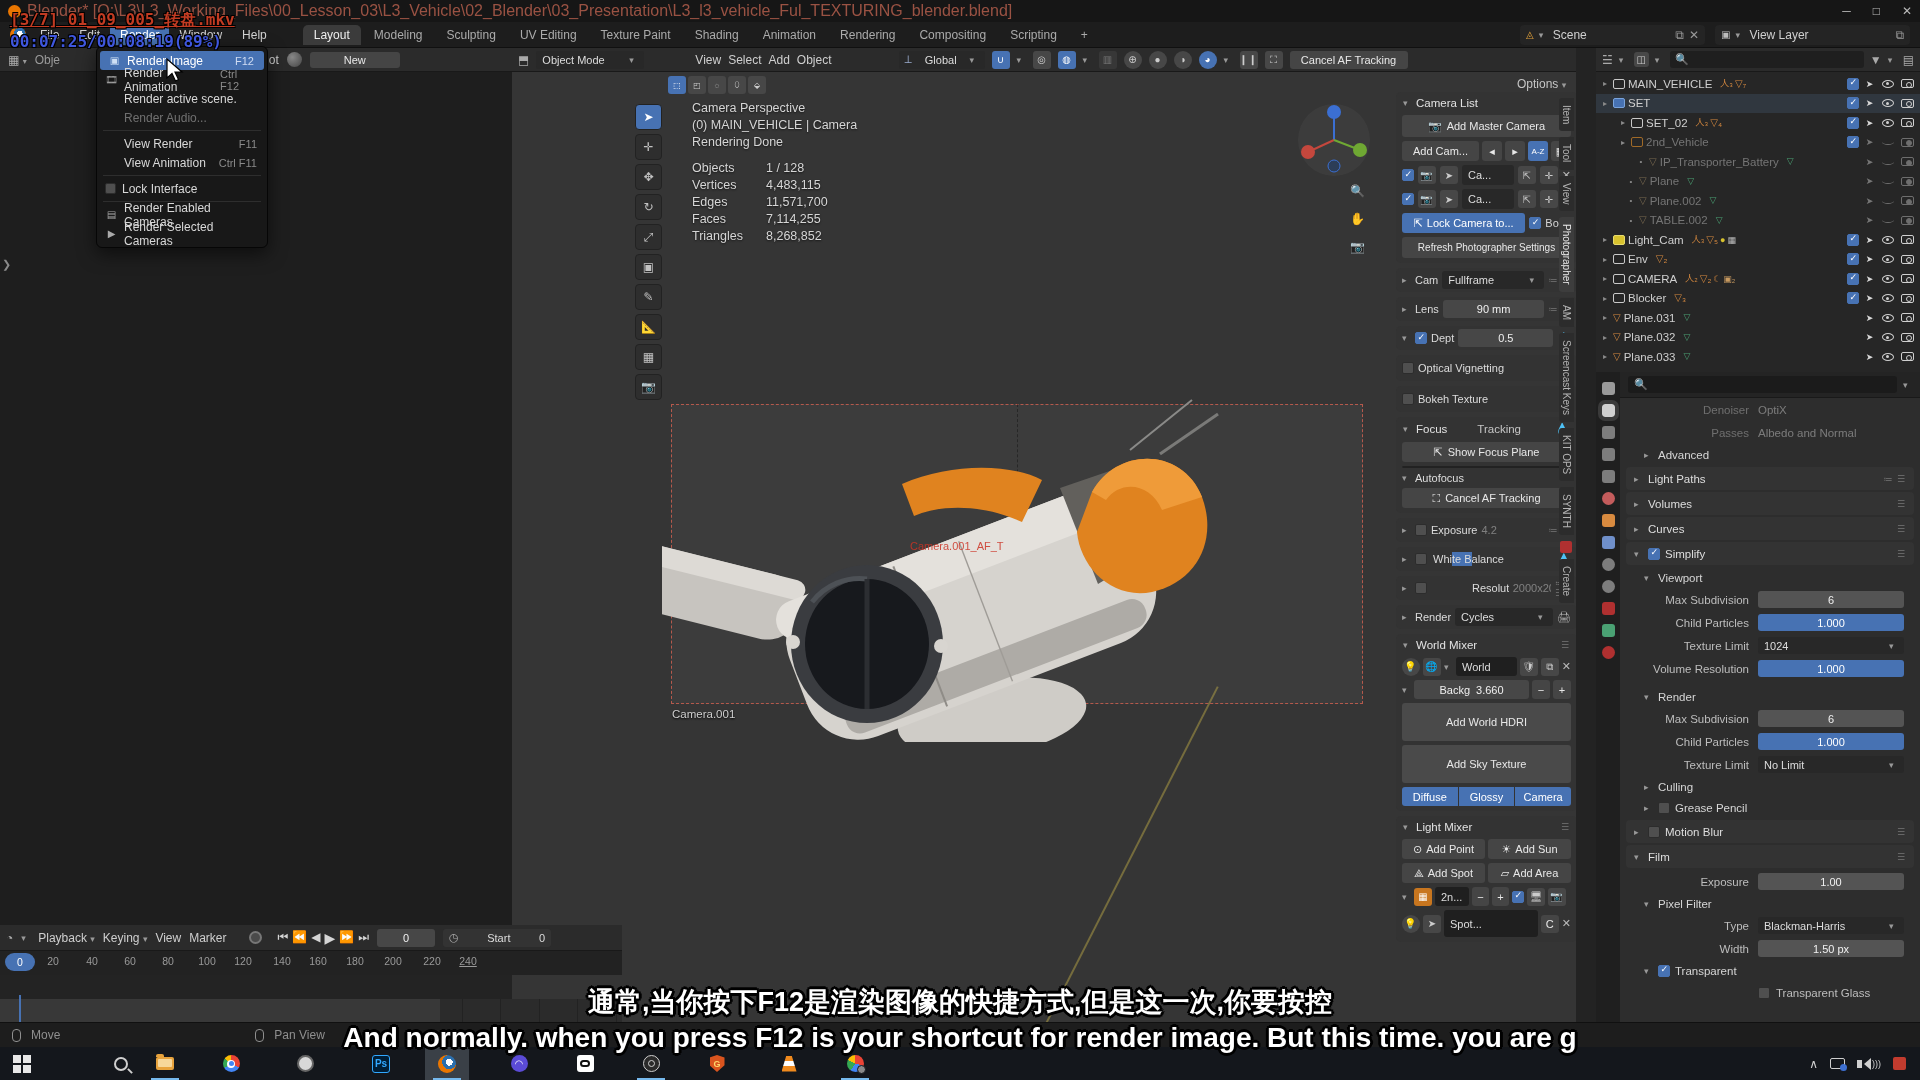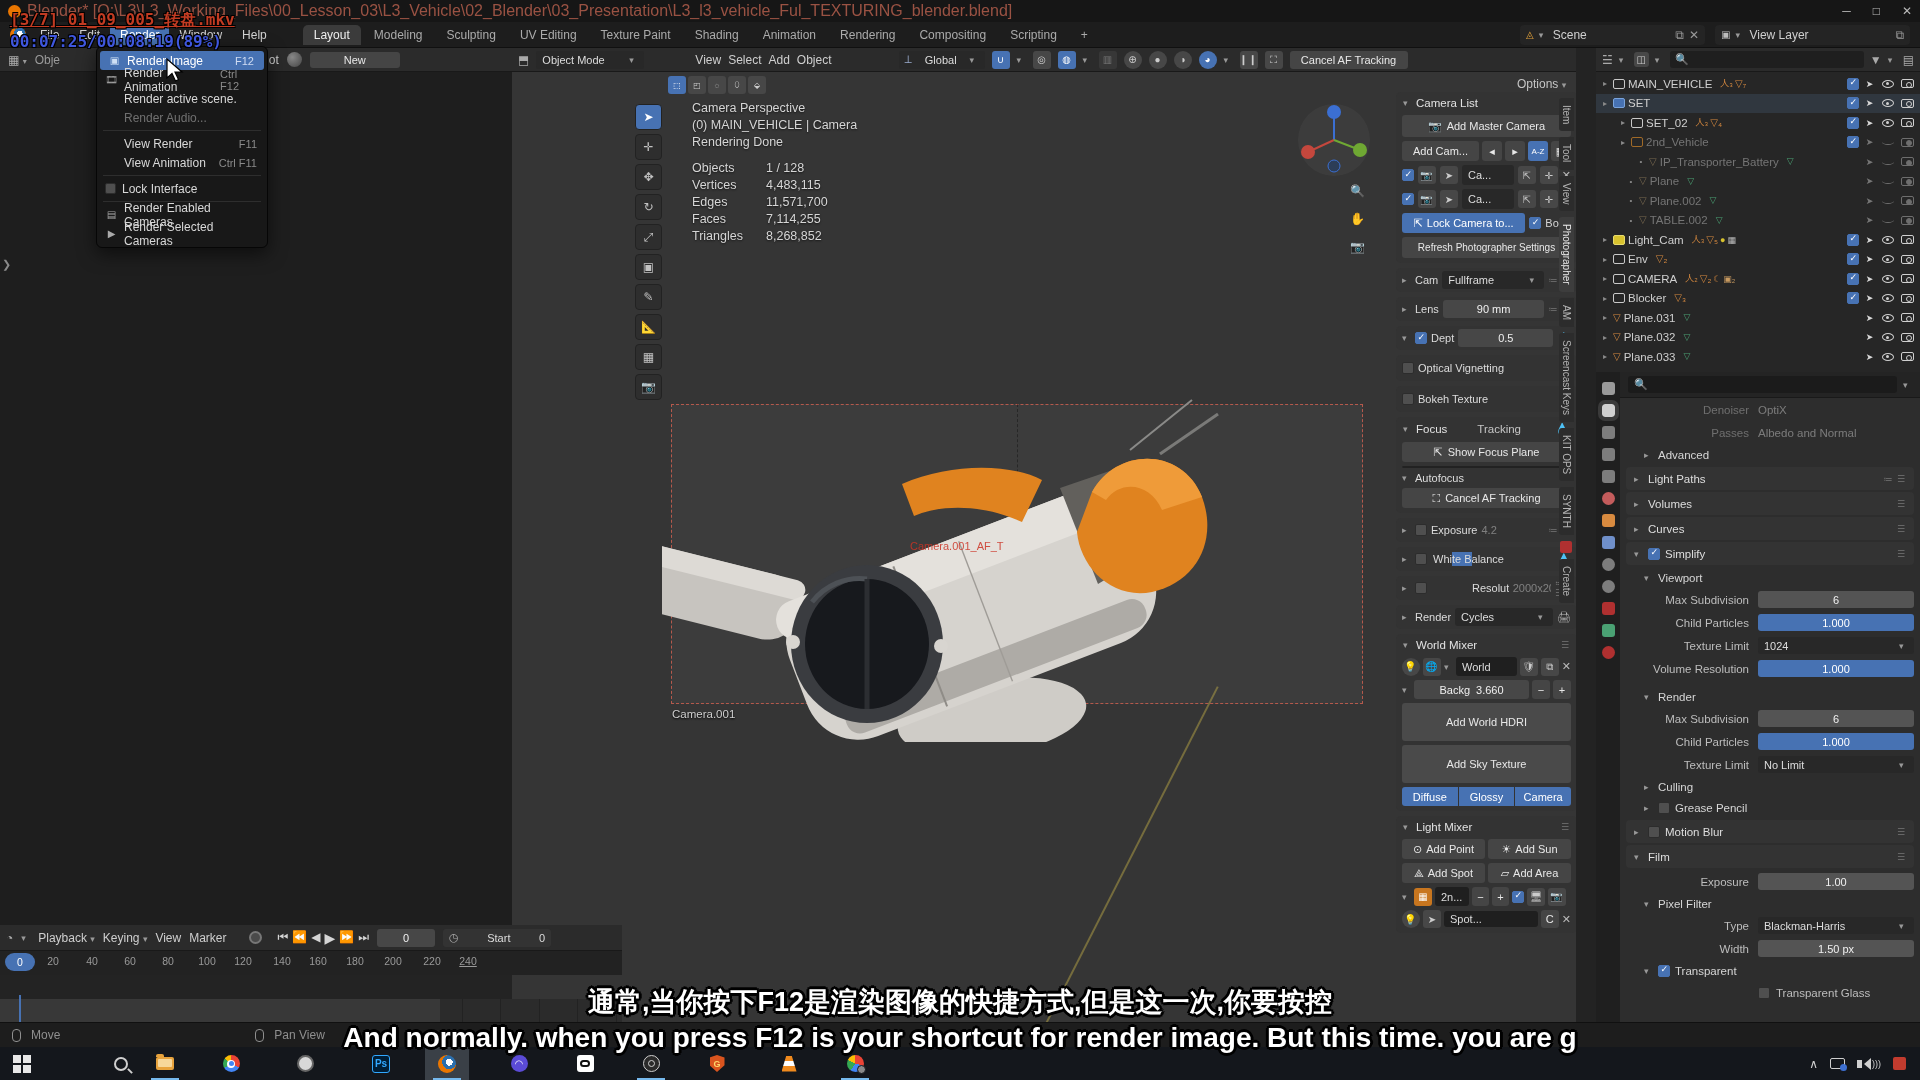--- a/index.html
+++ b/index.html
@@ -77,21 +77,21 @@
   .iceye.closed::after{display:none;}
   .iccam{width:13px;height:9px;border:1.2px solid #cfcfcf;border-radius:2px;position:relative;flex:none;margin:0 2px;}
   .iccam::after{content:"";position:absolute;left:3.5px;top:1.5px;width:4px;height:4px;border-radius:50%;border:1px solid #cfcfcf;}
   .dimi{border-color:#6e6e6e !important;}
   .dimi::after{border-color:#6e6e6e !important;background:#6e6e6e !important;}
   
   .props{background:#2d2d2d;font-size:11.5px;}
   .ptabcol{position:absolute;width:24px;background:#1f1f1f;display:flex;flex-direction:column;align-items:center;gap:9px;padding-top:10px;}
   .ptico{width:13px;height:13px;border-radius:3px;background:#8a8a8a;}
   .ptico.sel{outline:4px solid #3a3a3a;background:#d0d0d0;}
-  .prow{display:flex;align-items:center;height:23px;padding-right:6px;}
+  .prow{display:flex;align-items:center;height:23px;padding-right:16px;}
   .plabel{width:138px;text-align:right;padding-right:9px;color:#bdbdbd;flex:none;}
   .pw{flex:1;height:17px;}
   .psec{display:flex;align-items:center;gap:5px;background:#333333;border-radius:4px;height:23px;padding:0 8px;margin:2px 6px;color:#dedede;}
   .psub{display:flex;align-items:center;gap:5px;height:21px;padding:0 8px 0 24px;color:#d6d6d6;}
   
   .tl-ruler{background:#222222;position:relative;color:#9a9a9a;font-size:10.5px;}
   .tl-tracks{background:#2b2b2b;position:relative;}
   .tick{position:absolute;top:4px;transform:translateX(-50%);}
   .gridv{position:absolute;inset:0;background:repeating-linear-gradient(90deg,rgba(0,0,0,.22) 0 1px,transparent 1px 38.5px);}
   
@@ -511,21 +511,21 @@
               </span>
             <span class="btn dk" style="width:17px;height:19px;">−</span>
             <span class="btn dk" style="width:17px;height:19px;">+</span>
             <span class="cb on"></span>
             <span class="mini">🖥</span>
             <span class="mini">📷</span>
           </div>
           <div class="row" style="gap:3px;">
             <span class="mini" style="border-radius:50%;">💡</span>
             <span class="mini">➤</span>
-            <span class="drop" style="flex:1;height:16px;background:#1f1f1f;">
+            <span class="drop" style="flex:1;height:27px;background:#1f1f1f;">
                 <span>Spot...</span>
               </span>
             <span class="btn dk" style="width:18px;height:18px;">C</span>
             <span style="color:#bbb;">✕</span>
           </div>
         </div>
       </div>
     </div>
 
     <div class="ntabs" style="right:0;top:0;height:100%;">

